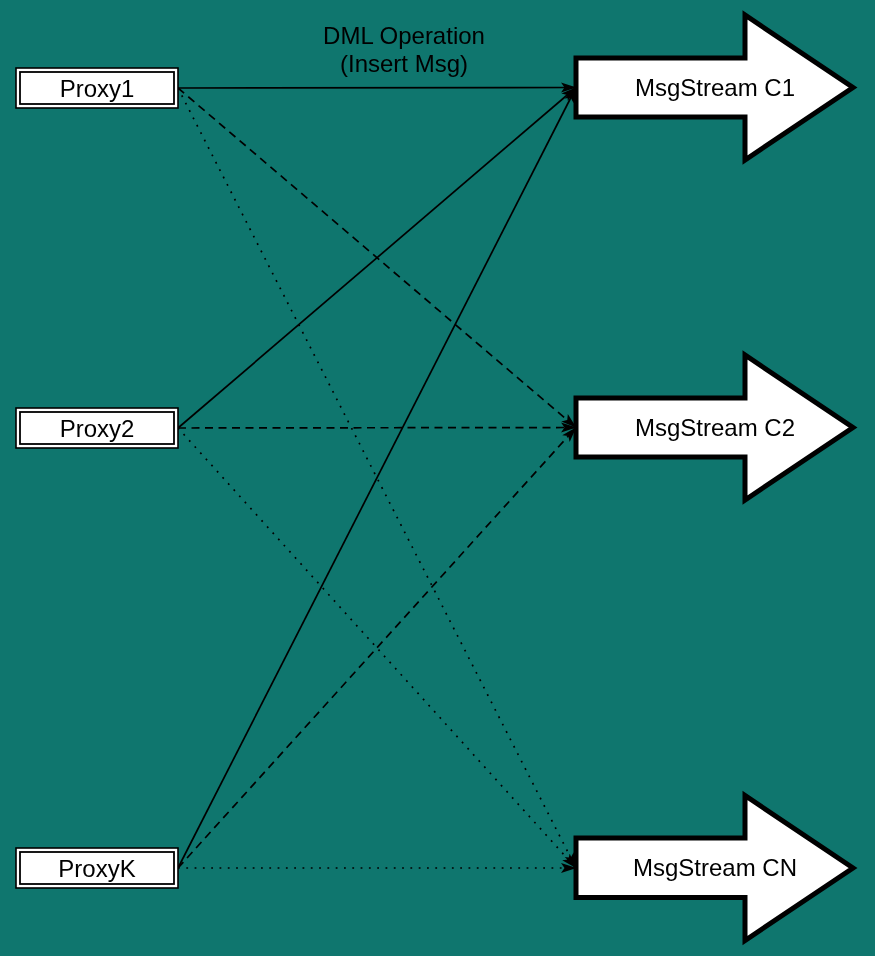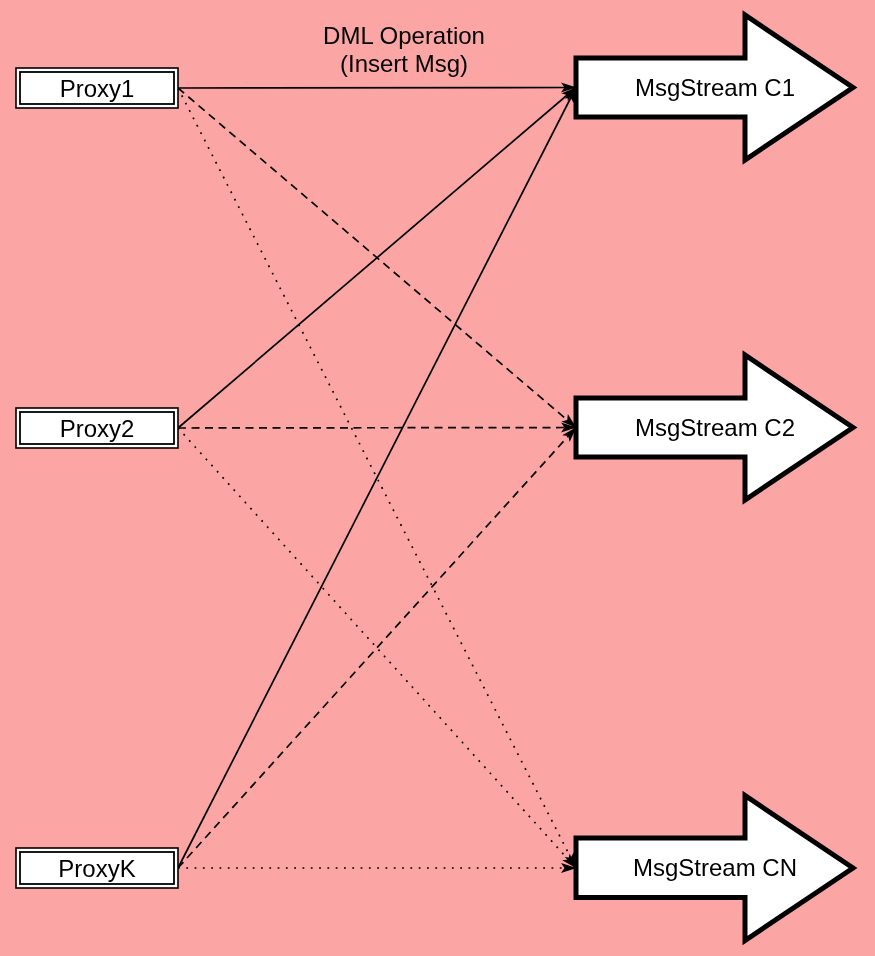--- a/index.html
+++ b/index.html
@@ -4,21 +4,21 @@
 <style>
   html, body {
     margin: 0;
     padding: 0;
     background: #ffffff;
   }
   .stage {
     position: relative;
     width: 875px;
     height: 956px;
-    background: #fca5a5;
+    background: #0f766e;
     overflow: hidden;
   }
   svg text {
     font-family: "Liberation Sans", sans-serif;
     fill: #000000;
   }
   .label {
     font-size: 24px;
     text-anchor: middle;
   }

